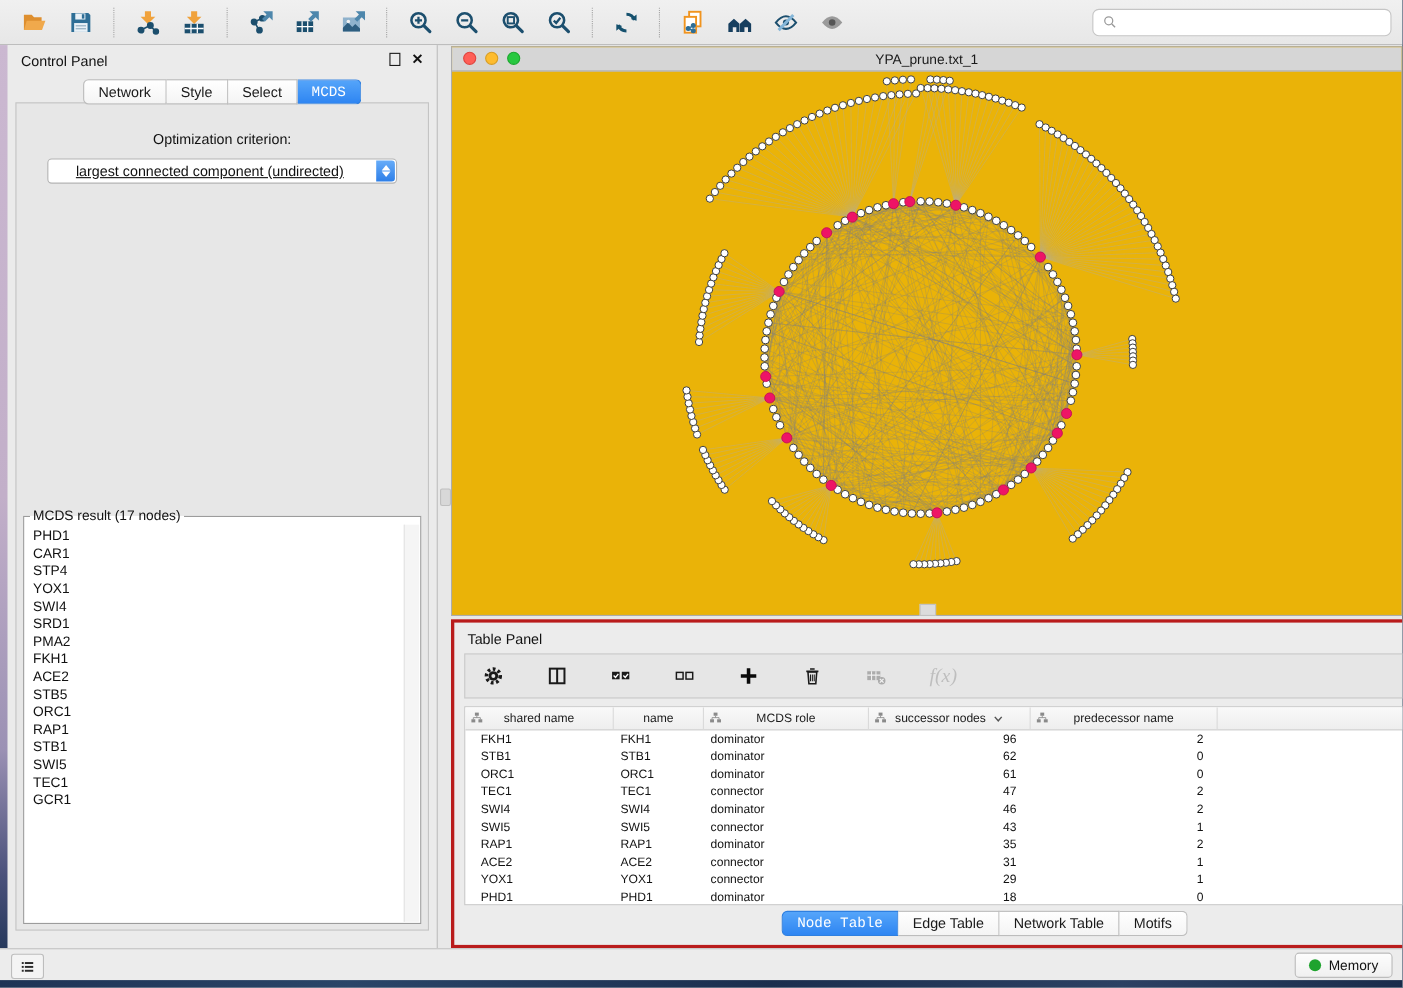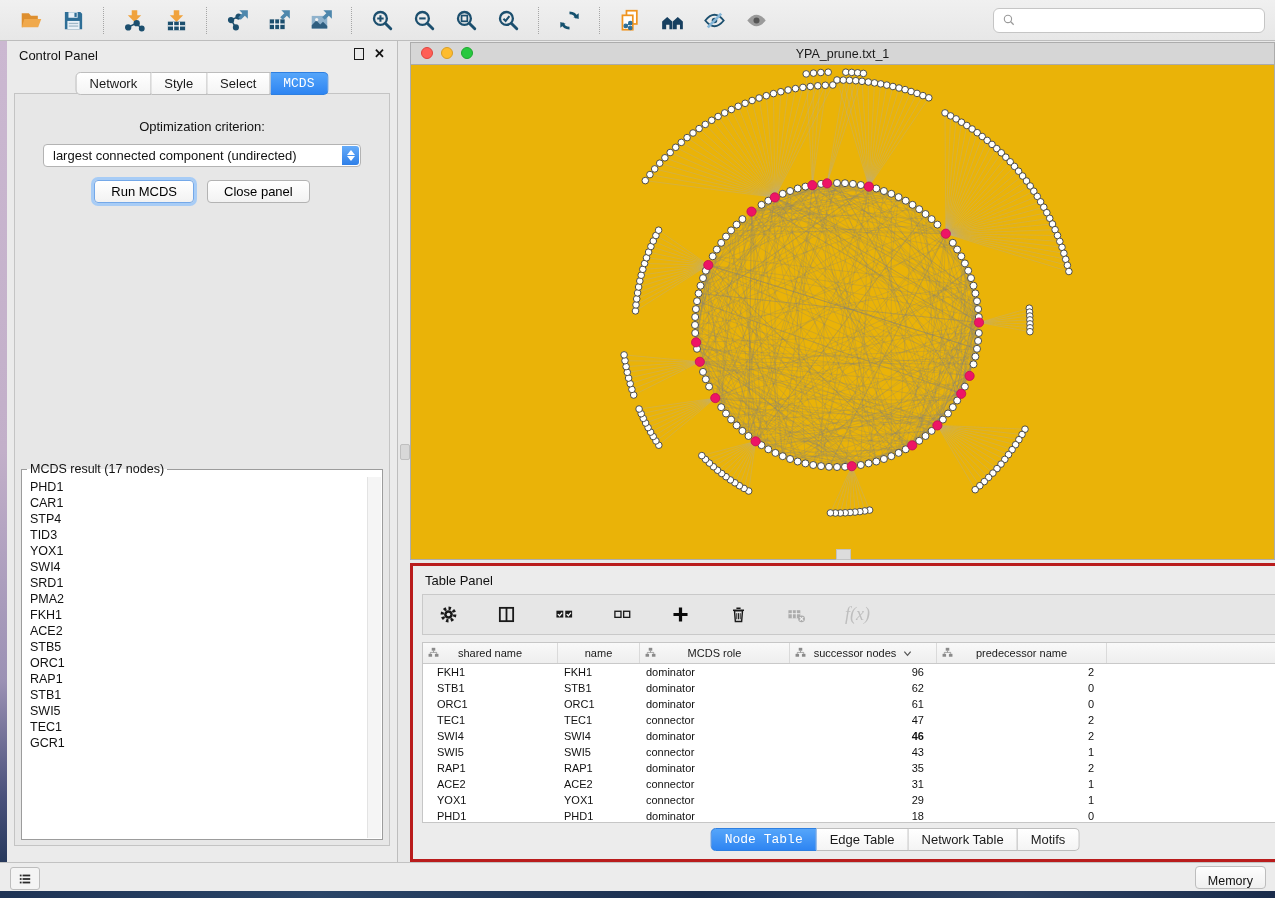--- a/index.html
+++ b/index.html
@@ -33,21 +33,21 @@
   .seg-tabs{display:flex;}
   .cp-tabs{position:absolute;top:31px;left:50%;transform:translateX(-50%);z-index:2;}
   .seg-tab{font-size:13px;padding:3px 13px;background:linear-gradient(#FFFFFF,#F4F4F4);
            border:1px solid #BDBDBD;border-left:none;color:#1A1A1A;white-space:nowrap;}
   .seg-tab:first-child{border-left:1px solid #BDBDBD;border-radius:5px 0 0 5px;}
   .seg-tab:last-child{border-radius:0 5px 5px 0;}
   .seg-tab.sel{background:linear-gradient(#55A5FA,#2E85F2);border-color:#2E7FE0;color:#fff;font-family:Liberation Mono, monospace;}
   .cp-content{position:absolute;left:7px;right:7px;top:52px;bottom:16px;background:#E7E7E7;border:1px solid #C4C4C4;}
   .opt-label{margin-top:25px;text-align:center;font-size:13px;}
   .mac-select{position:relative;margin:10px auto 0;width:318px;height:23px;background:#fff;border:1px solid #B3B3B3;
-              border-radius:4px;font-size:13px;line-height:21px;padding-left:9px;box-sizing:border-box;}
+              border-radius:4px;font-size:13px;line-height:21px;padding-left:25px;box-sizing:border-box;text-decoration:underline;}
   .stepper{position:absolute;right:1px;top:1px;bottom:1px;width:17px;border-radius:0 3px 3px 0;
            background:linear-gradient(#66ACF9,#2E7FE8);}
   .stepper i{position:absolute;left:4.5px;width:0;height:0;border-left:4px solid transparent;border-right:4px solid transparent;}
   .stepper .up{top:4px;border-bottom:5px solid #fff;}
   .stepper .dn{bottom:4px;border-top:5px solid #fff;}
   .btn-row{display:flex;justify-content:center;gap:13px;margin-top:13px;}
   .btn{font-size:13px;padding:3px 16px;background:linear-gradient(#FFFFFF,#F2F2F2);border:1px solid #B3B3B3;border-radius:4px;}
   .btn.focus{box-shadow:0 0 0 3px #A7CCF6;border-color:#74A8E8;}
   .result-box{position:absolute;left:6px;right:6px;top:368px;bottom:5px;background:#fff;border:1px solid #9C9C9C;
               margin:0;padding:0;}
@@ -93,21 +93,21 @@
   .t-c.num{text-align:right;padding-right:13px;}
   .t-scroll{position:absolute;right:0;top:21px;bottom:0;width:13px;background:#FAFAFA;border-left:1px solid #E2E2E2;}
   .t-thumb{position:absolute;left:2px;right:2px;top:2px;height:92px;background:#C9C9C9;border-radius:5px;}
   .tp-tabs{position:absolute;left:50%;transform:translateX(-50%);bottom:8px;}
   
   .status-bar{position:absolute;left:0;top:862px;width:100%;height:29px;background:#ECECEC;border-top:1px solid #C2C2C2;box-sizing:border-box;}
   .sb-left-btn{position:absolute;left:10px;top:4px;width:28px;height:21px;background:#F4F4F4;border:1px solid #BDBDBD;
                border-radius:3px;display:flex;align-items:center;justify-content:center;}
   .sb-left-btn svg{width:16px;height:16px;}
   .memory-btn{position:absolute;right:9px;top:3px;height:23px;display:flex;align-items:center;gap:7px;padding:0 12px;
-              background:linear-gradient(#FDFDFD,#F0F0F0);border:1px solid #BDBDBD;border-radius:4px;font-size:12.5px;box-sizing:border-box;flex-direction:column;}
+              background:linear-gradient(#FDFDFD,#F0F0F0);border:1px solid #BDBDBD;border-radius:4px;font-size:12.5px;box-sizing:border-box;}
   .mem-dot{width:11px;height:11px;border-radius:50%;background:#1FA32E;}
 </style>
 </head>
 <body>
 
 <div class="screen">
 
   <div class="toolbar">
     <div class="tb-icons">
         <div class="tbtn">
@@ -278,31 +278,26 @@
       </div>
     <div class="cp-content">
       <div class="opt-label">Optimization criterion:</div>
       <div class="mac-select">
         <span>largest connected component (undirected)</span>
         <span class="stepper">
             <i class="up"></i>
             <i class="dn"></i>
           </span>
       </div>
-      <div class="btn-row">
-        <button class="btn focus">Run MCDS</button>
-        <button class="btn">Close panel</button>
-      </div>
       <fieldset class="result-box">
         <legend>MCDS result (17 nodes)</legend>
         <div class="result-list">
             <div class="list-item">PHD1</div>
             <div class="list-item">CAR1</div>
             <div class="list-item">STP4</div>
-            <div class="list-item">TID3</div>
             <div class="list-item">YOX1</div>
             <div class="list-item">SWI4</div>
             <div class="list-item">SRD1</div>
             <div class="list-item">PMA2</div>
             <div class="list-item">FKH1</div>
             <div class="list-item">ACE2</div>
             <div class="list-item">STB5</div>
             <div class="list-item">ORC1</div>
             <div class="list-item">RAP1</div>
             <div class="list-item">STB1</div>
@@ -1356,21 +1351,21 @@
             <div class="t-c c0" style="width: 135px;">TEC1</div>
             <div class="t-c" style="width: 82px;">TEC1</div>
             <div class="t-c" style="width: 150px;">connector</div>
             <div class="t-c num" style="width: 147px;">47</div>
             <div class="t-c num" style="width: 170px;">2</div>
           </div>
           <div class="t-row">
             <div class="t-c c0" style="width: 135px;">SWI4</div>
             <div class="t-c" style="width: 82px;">SWI4</div>
             <div class="t-c" style="width: 150px;">dominator</div>
-            <div class="t-c num" style="width: 147px; font-weight: bold;">46</div>
+            <div class="t-c num" style="width: 147px;">46</div>
             <div class="t-c num" style="width: 170px;">2</div>
           </div>
           <div class="t-row">
             <div class="t-c c0" style="width: 135px;">SWI5</div>
             <div class="t-c" style="width: 82px;">SWI5</div>
             <div class="t-c" style="width: 150px;">connector</div>
             <div class="t-c num" style="width: 147px;">43</div>
             <div class="t-c num" style="width: 170px;">1</div>
           </div>
           <div class="t-row">

